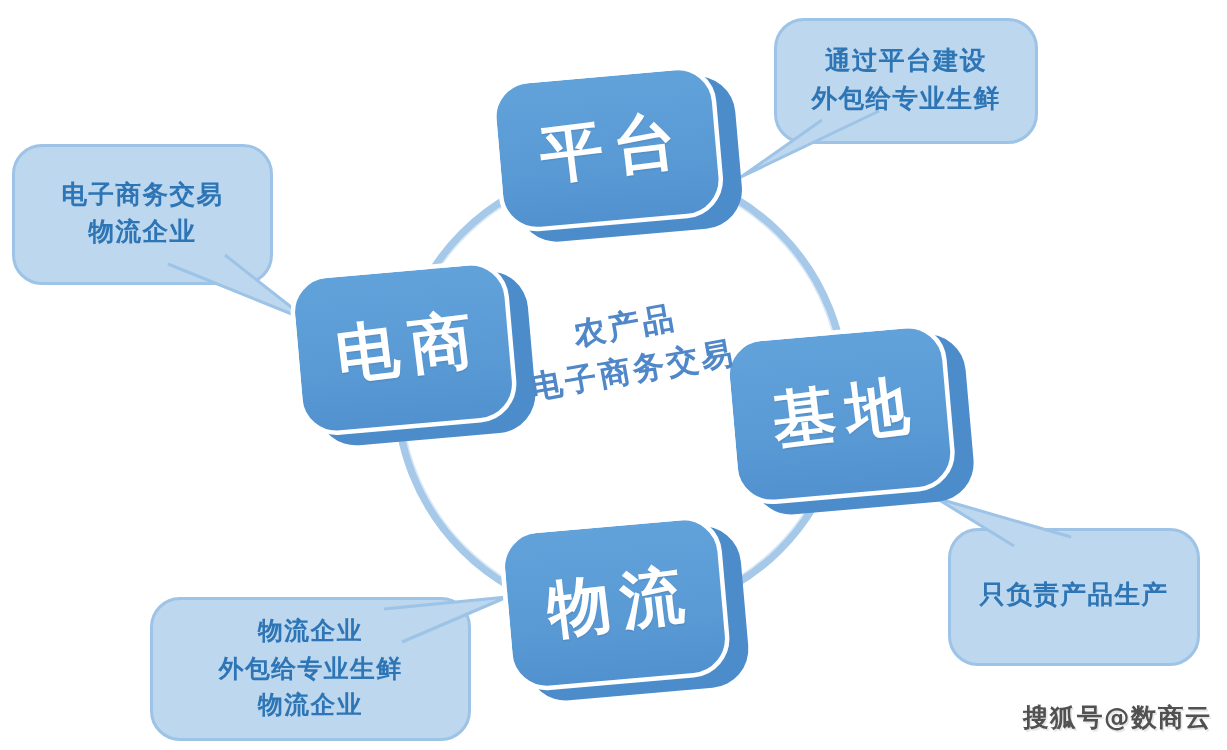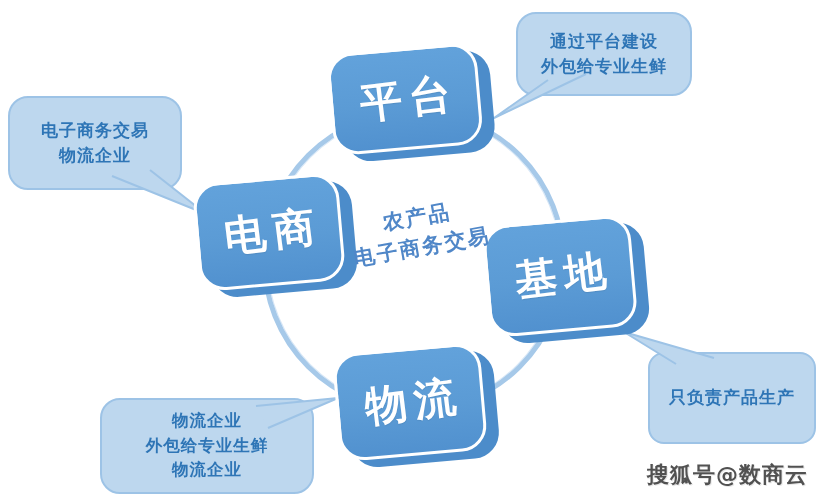--- a/index.html
+++ b/index.html
@@ -24,21 +24,21 @@
     display:flex; align-items:center; justify-content:center;
     text-align:center;
     color:#2e75b6;
     font-weight:bold;
     font-size:17px;
     line-height:1.5;
     letter-spacing:1px;
   }
   .co-platform  { left:516px; top:12px;  width:172px; height:80px; }
   .co-ecommerce { left:8px;   top:96px;  width:170px; height:90px; }
-  .co-base      { left:648px; top:352px; width:164px; height:88px;border-radius:16px; }
+  .co-base      { left:632px; top:352px; width:164px; height:88px; }
   .co-logistics { left:100px; top:398px; width:210px; height:92px; font-size:16.5px;}
   .co-text span { display:block; }
   
   .tails { position:absolute; left:0; top:0; width:818px; height:500px; pointer-events:none; }
   
   .node { position:absolute; }
   .n-platform  { left:330px; top:48px;  width:150px; height:102px; transform:rotate(-5deg); }
   .n-ecommerce { left:196px; top:178px; width:146px; height:108px; transform:rotate(-5deg); }
   .n-base      { left:486px; top:220px; width:148px; height:112px; transform:rotate(-5deg); }
   .n-logistics { left:336px; top:348px; width:148px; height:108px; transform:rotate(-5deg); }
@@ -67,21 +67,21 @@
     position:absolute; left:332px; top:202px; width:175px;
     transform:rotate(-10deg);
     text-align:center;
     color:#5087c8; font-weight:bold; font-size:21px; line-height:1.45;
     letter-spacing:2px;
     white-space:nowrap;
   }
   
   .watermark {
     position:absolute; right:10px; bottom:10px;
-    color:#3f3f3f; font-weight:bold; font-size:22px; letter-spacing:1px;
+    color:#3f3f3f; font-weight:bold; font-size:17px; letter-spacing:1px;
     text-shadow:1px 1px 0 #e6e6e6;
     opacity:0.9;
   }
 </style>
 </head>
 <body>
 
 <div class="canvas">
 
   <div class="ring"></div>

